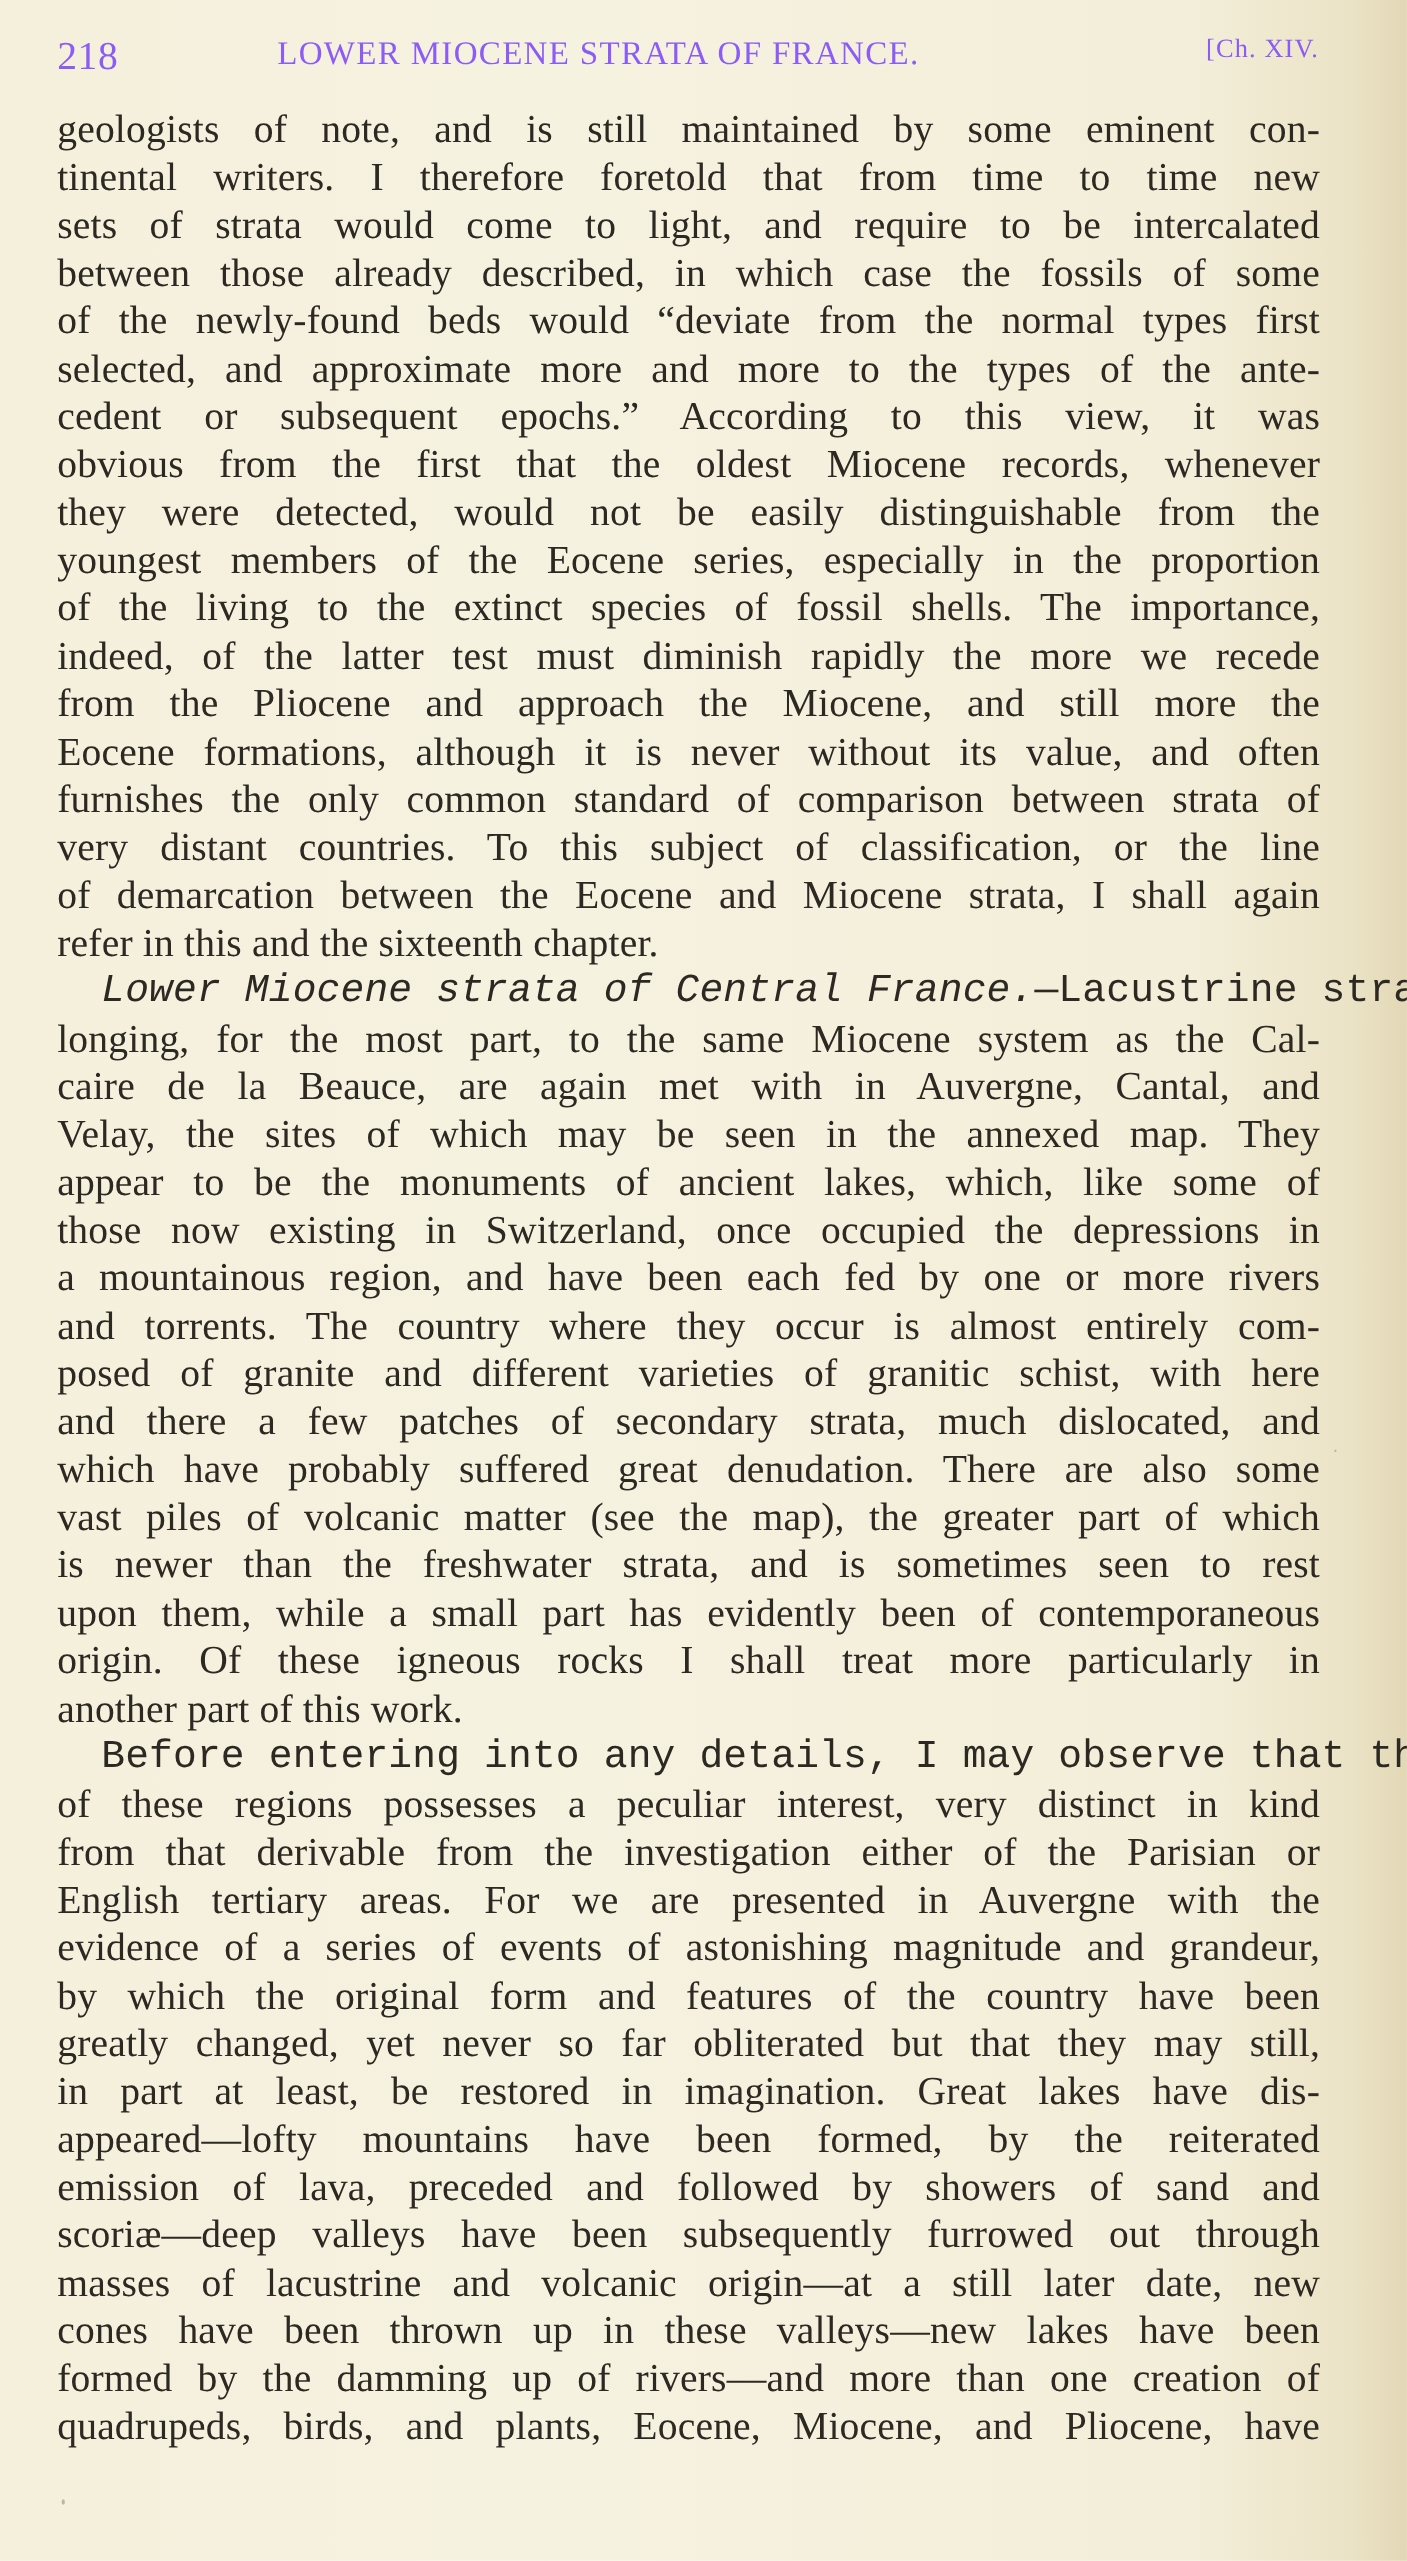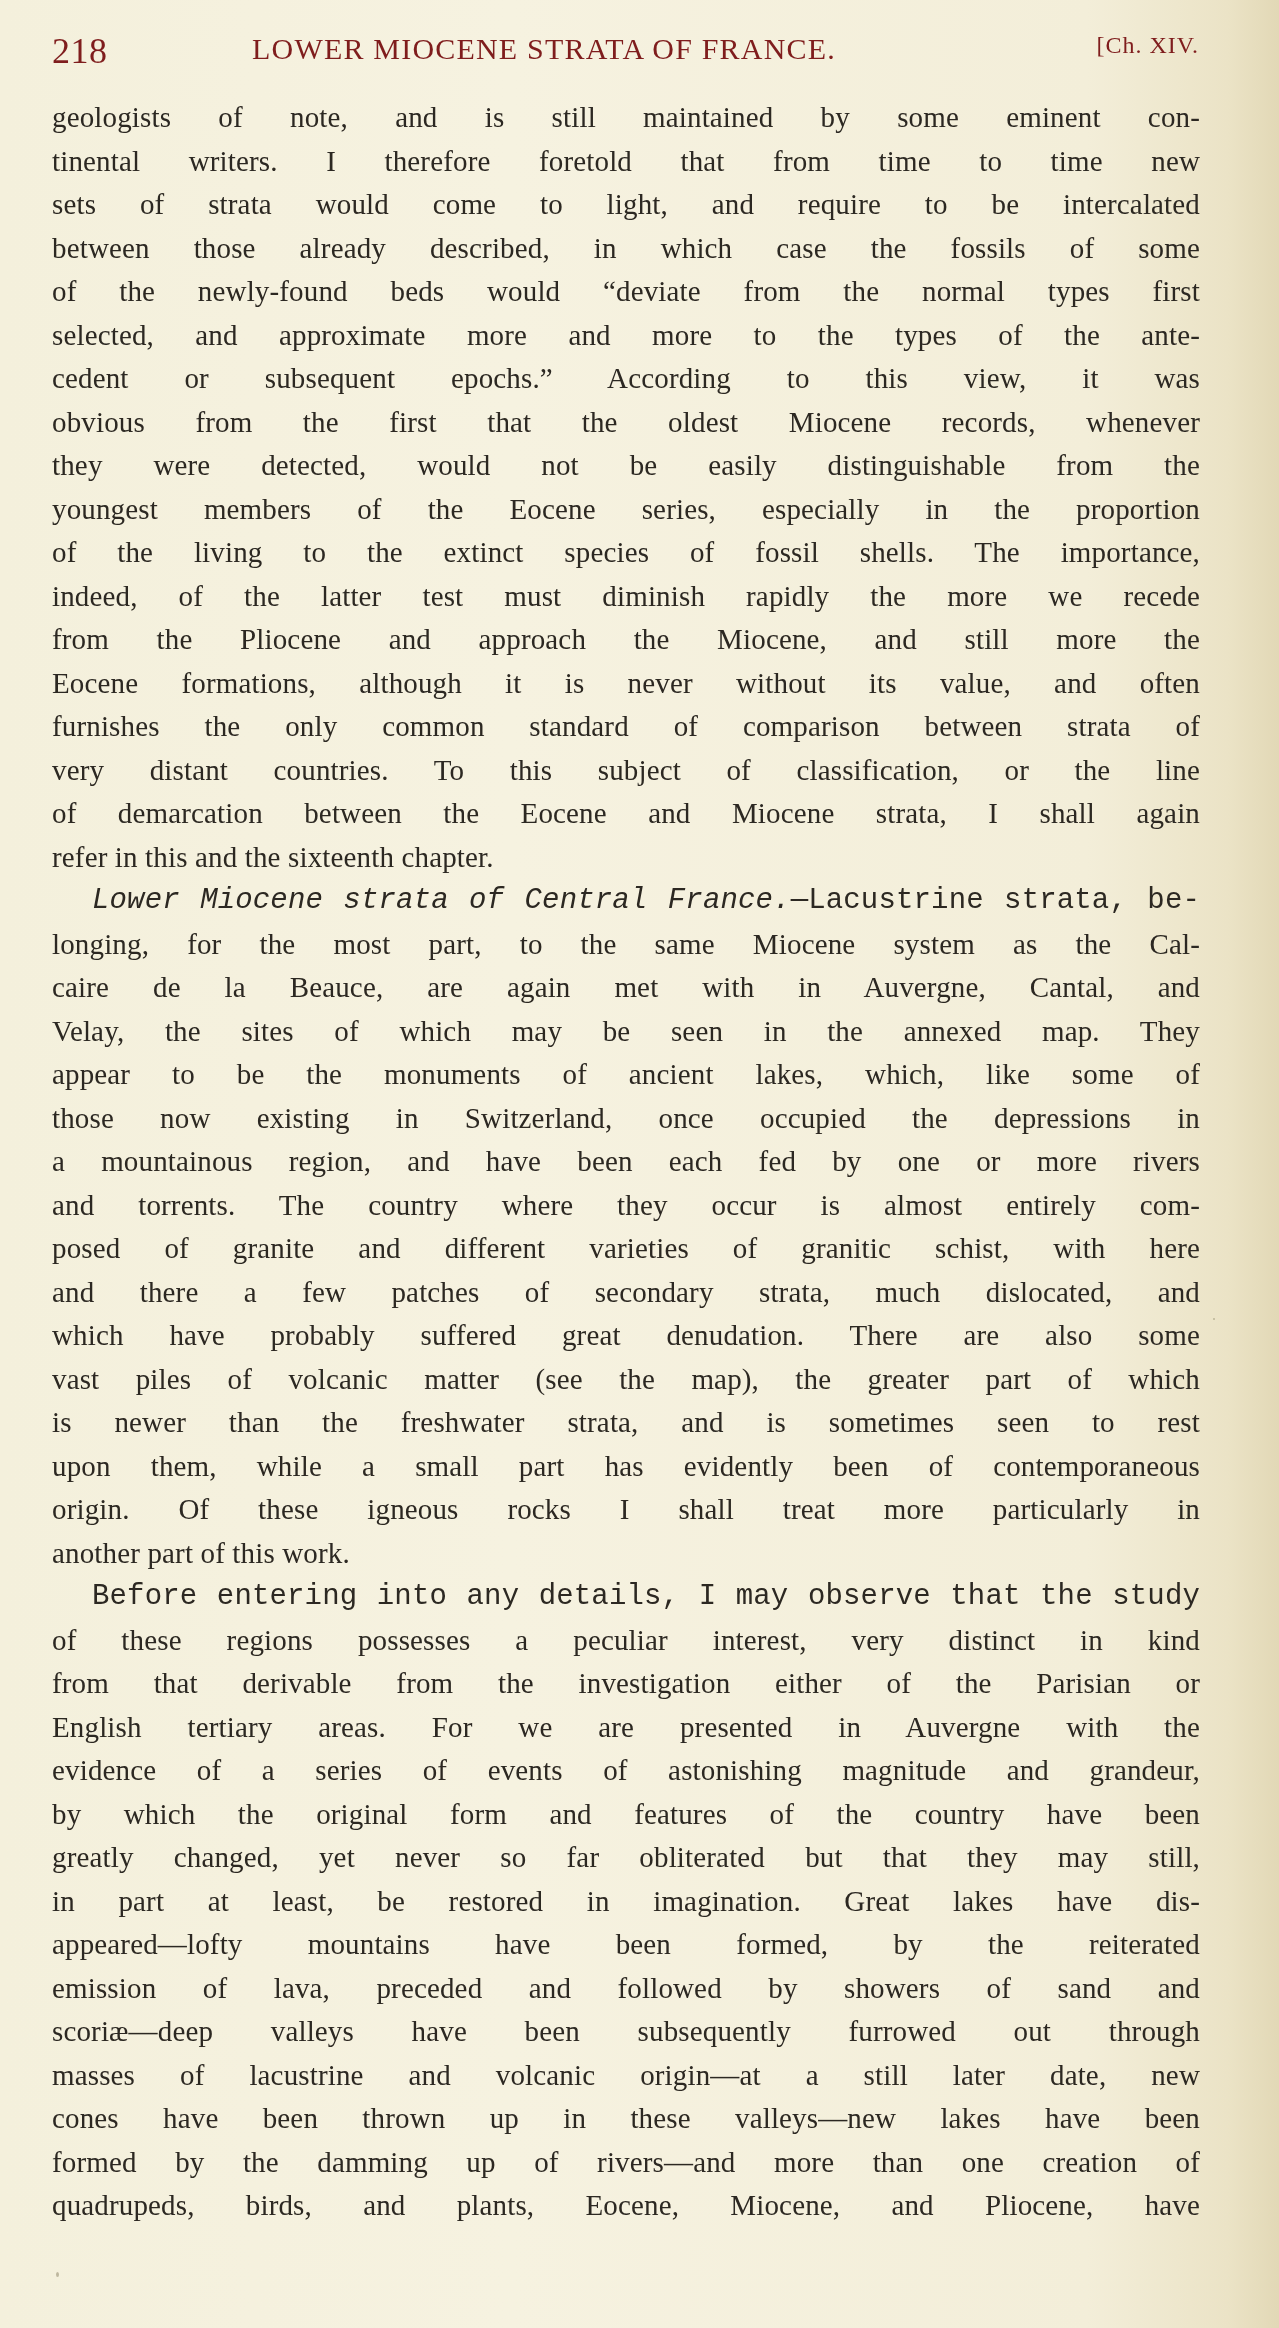--- a/index.html
+++ b/index.html
@@ -18,21 +18,21 @@
       width: 1279px; height: 2328px;
     }
     .running-head {
       position: absolute;
       top: 30px;
       left: 52px;
       width: 1147px;
       height: 44px;
       font-size: 33px;
       letter-spacing: 0.5px;
-      color: #7f1d1d;
+      color: #8b5cf6;
     }
     .running-head .page-number {
       position: absolute;
       left: 0;
       top: 0;
       font-size: 36px;
     }
     .running-head .title {
       position: absolute;
       left: 200px;
@@ -51,21 +51,21 @@
     .text-block {
       position: absolute;
       top: 96px;
       left: 52px;
       width: 1148px;
     }
     .line {
       display: block;
       height: 43.5px;
       line-height: 43.5px;
-      font-size: 29px;
+      font-size: 36px;
       text-align: justify;
       text-align-last: justify;
       white-space: nowrap;
       overflow: visible;
       letter-spacing: 0.15px;
     }
     .line.last {
       text-align-last: left;
     }
     .line.indent { padding-left: 40px; font-family: Liberation Mono, monospace; }

